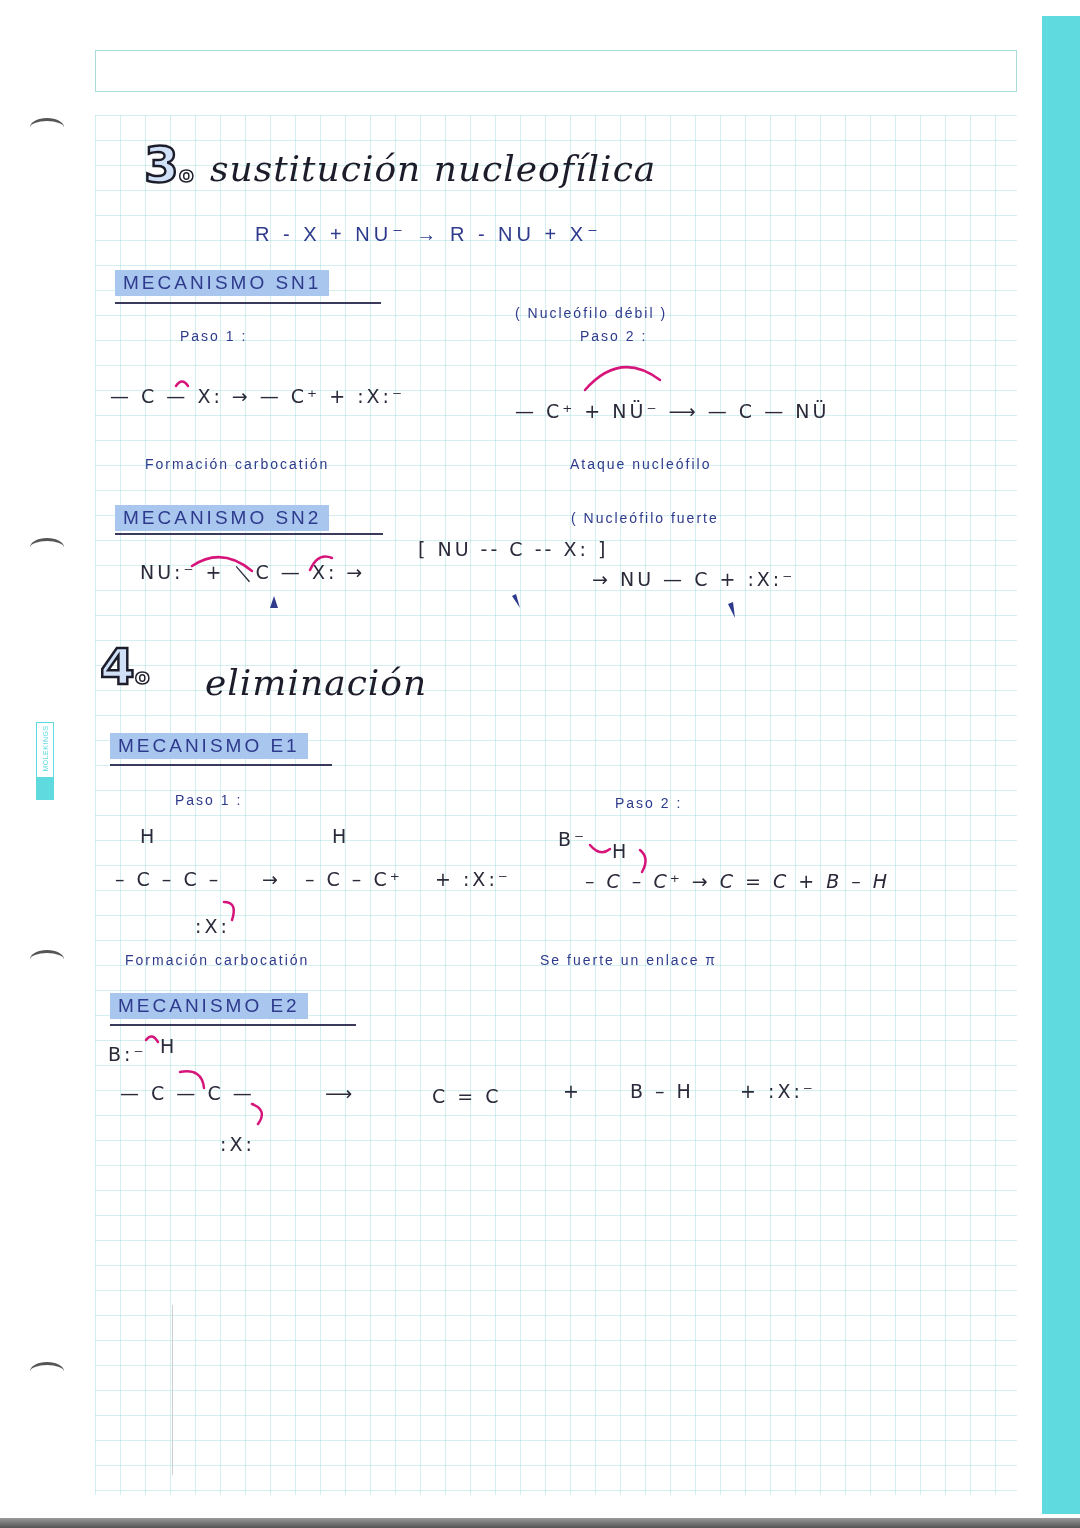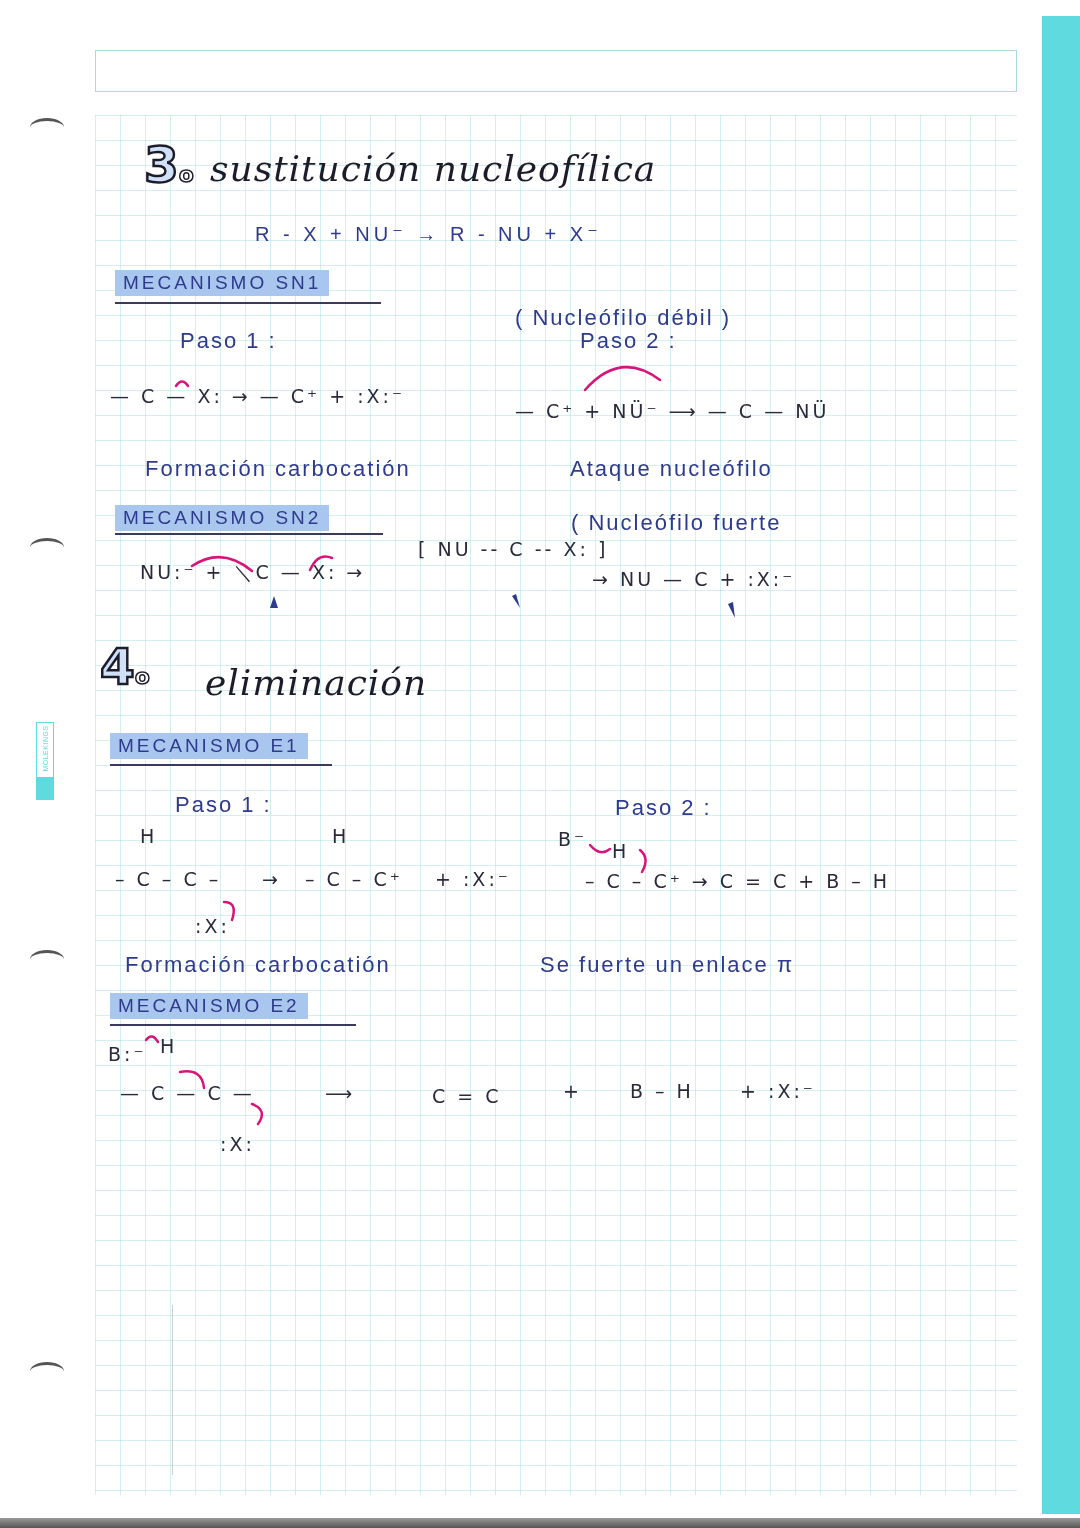--- a/index.html
+++ b/index.html
@@ -18,21 +18,21 @@
   .logo{position:absolute;left:36px;top:722px;width:18px;height:78px;border:1px solid #5fdbe0;box-sizing:border-box;}
   .logo .mark{position:absolute;left:0;bottom:0;width:16px;height:22px;background:#5fdbe0;}
   .logo .txt{position:absolute;left:-28px;top:22px;width:72px;transform:rotate(-90deg);font-size:7px;color:#5fdbe0;text-align:center;letter-spacing:0.5px;}
 
   .sec-num{position:absolute;font-family:"DejaVu Sans",sans-serif;font-weight:bold;color:#cfe0f7;
            -webkit-text-stroke:2.5px #1c1c2a;font-size:50px;line-height:1;}
   .sec-num .dot{font-size:22px;-webkit-text-stroke:1.5px #1c1c2a;color:#fff;}
   .sec-title{position:absolute;font-family:"DejaVu Serif",serif;font-style:italic;font-size:36px;color:#1c1c2a;letter-spacing:1px;}
   .mech{position:absolute;padding:2px 8px;background:#a9c6ee;color:#2e3a8c;font-size:19px;letter-spacing:3px;}
   .mech-underline{position:absolute;height:2px;background:#3a3a5a;}
-  .hand{position:absolute;color:#2e3a8c;font-size:22px;letter-spacing:2px;white-space:nowrap;}
+  .hand{position:absolute;color:#2e3a8c;font-size:14px;letter-spacing:2px;white-space:nowrap;}
   .formula{position:absolute;color:#2e3a8c;font-size:20px;letter-spacing:4px;white-space:nowrap;}
   .chem{position:absolute;color:#2a2a3a;font-size:19px;letter-spacing:3px;white-space:nowrap;font-family:"DejaVu Sans",sans-serif;}
   svg.arrows{position:absolute;left:0;top:0;width:1080px;height:1528px;pointer-events:none;}
 </style>
 </head>
 <body>
 
 <div class="teal-strip"></div>
 <div class="bottom-shadow"></div>
 <div class="header-box"></div>
@@ -89,21 +89,21 @@
 <div class="chem" style="left:115px;top:868px;">– C – C –</div>
 <div class="chem" style="left:262px;top:868px;">→</div>
 <div class="chem" style="left:305px;top:868px;">– C – C⁺</div>
 <div class="chem" style="left:435px;top:868px;">+ :X:⁻</div>
 <div class="chem" style="left:195px;top:915px;">:X:</div>
 <div class="hand" style="left:125px;top:952px;">Formación carbocatión</div>
 
 <div class="hand" style="left:615px;top:795px;">Paso  2 :</div>
 <div class="chem" style="left:558px;top:828px;">B⁻</div>
 <div class="chem" style="left:612px;top:840px;">H</div>
-<div class="chem" style="left:585px;top:870px;">– C – C⁺ → C = C + B – H</div>
+<div class="chem" style="left:585px;top:870px;font-style:italic;">– C – C⁺ → C = C + B – H</div>
 <div class="hand" style="left:540px;top:952px;">Se fuerte un enlace π</div>
 
 <div class="mech" style="left:110px;top:993px;">MECANISMO  E2</div>
 <div class="mech-underline" style="left:110px;top:1024px;width:246px;"></div>
 
 <div class="chem" style="left:108px;top:1043px;">B:⁻</div>
 <div class="chem" style="left:160px;top:1035px;">H</div>
 <div class="chem" style="left:120px;top:1082px;">— C — C —</div>
 <div class="chem" style="left:220px;top:1133px;">:X:</div>
 <div class="chem" style="left:325px;top:1082px;">⟶</div>

